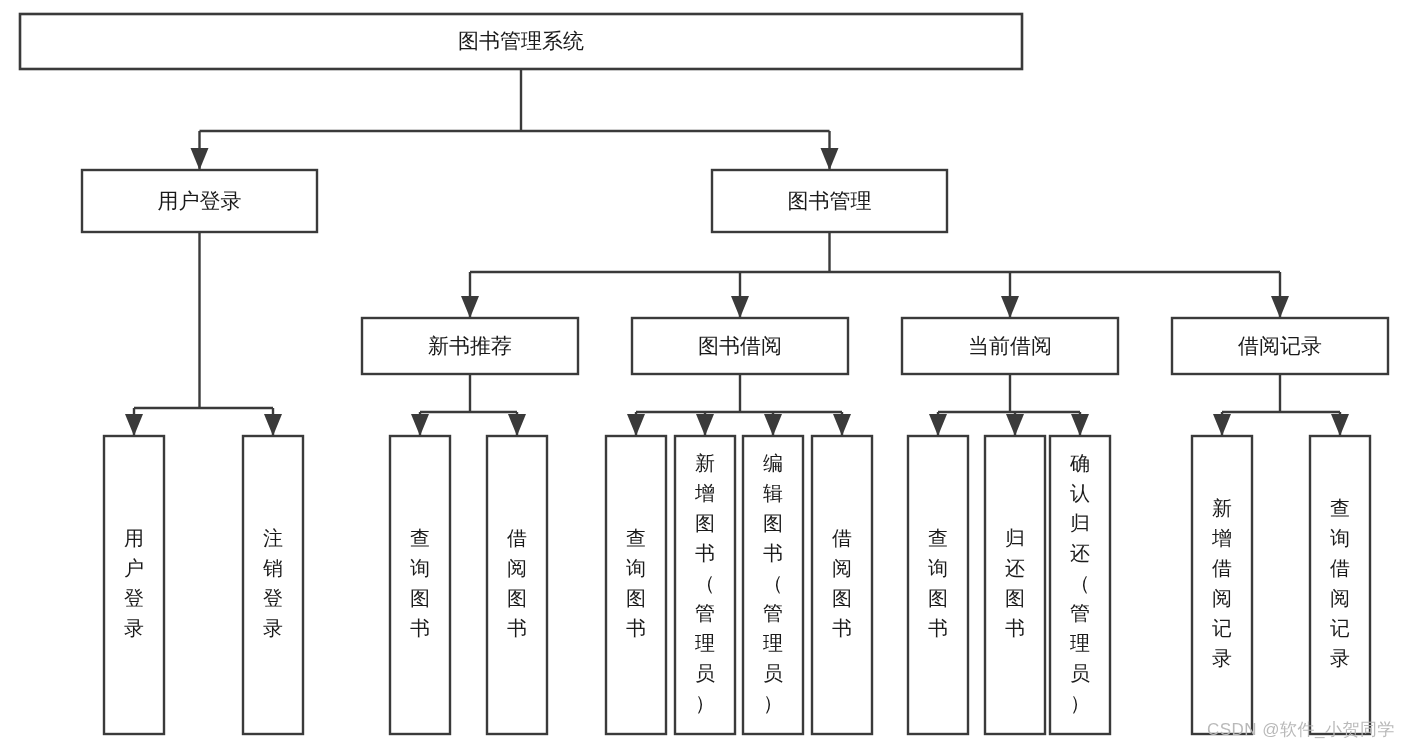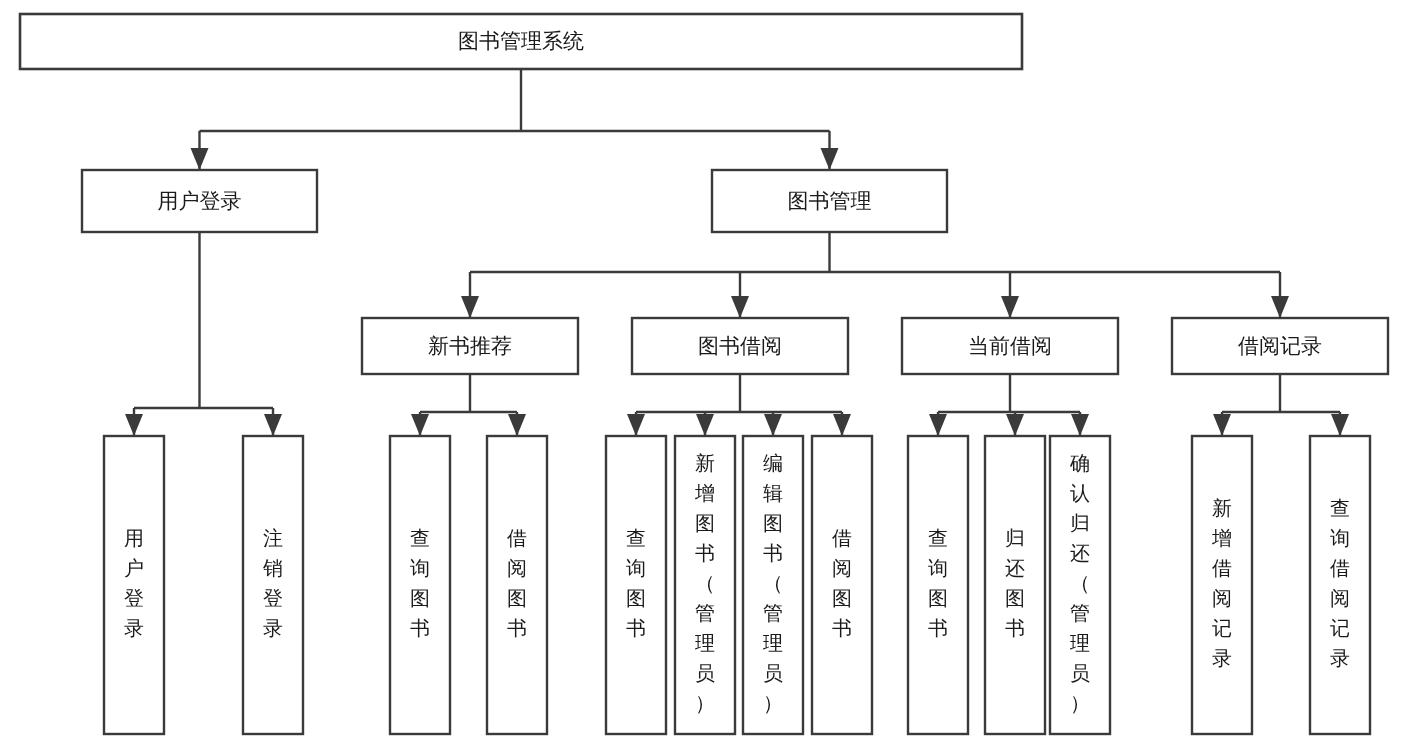--- a/index.html
+++ b/index.html
@@ -205,14 +205,15 @@
           <rect x="1192" y="436" width="60" height="298" class="node-rect"></rect>
           <text x="1222" class="node-label vertical" y="510"><tspan x="1222" y="510">新</tspan><tspan x="1222" y="540">增</tspan><tspan x="1222" y="570">借</tspan><tspan x="1222" y="600">阅</tspan><tspan x="1222" y="630">记</tspan><tspan x="1222" y="660">录</tspan></text>
         </g>
         <g>
           <rect x="1310" y="436" width="60" height="298" class="node-rect"></rect>
           <text x="1340" class="node-label vertical" y="510"><tspan x="1340" y="510">查</tspan><tspan x="1340" y="540">询</tspan><tspan x="1340" y="570">借</tspan><tspan x="1340" y="600">阅</tspan><tspan x="1340" y="630">记</tspan><tspan x="1340" y="660">录</tspan></text>
         </g>
       </g>
   </svg>
 
+  <div class="watermark">CSDN @软件_小贺同学</div>
 
 </div>
 
 </body></html>

